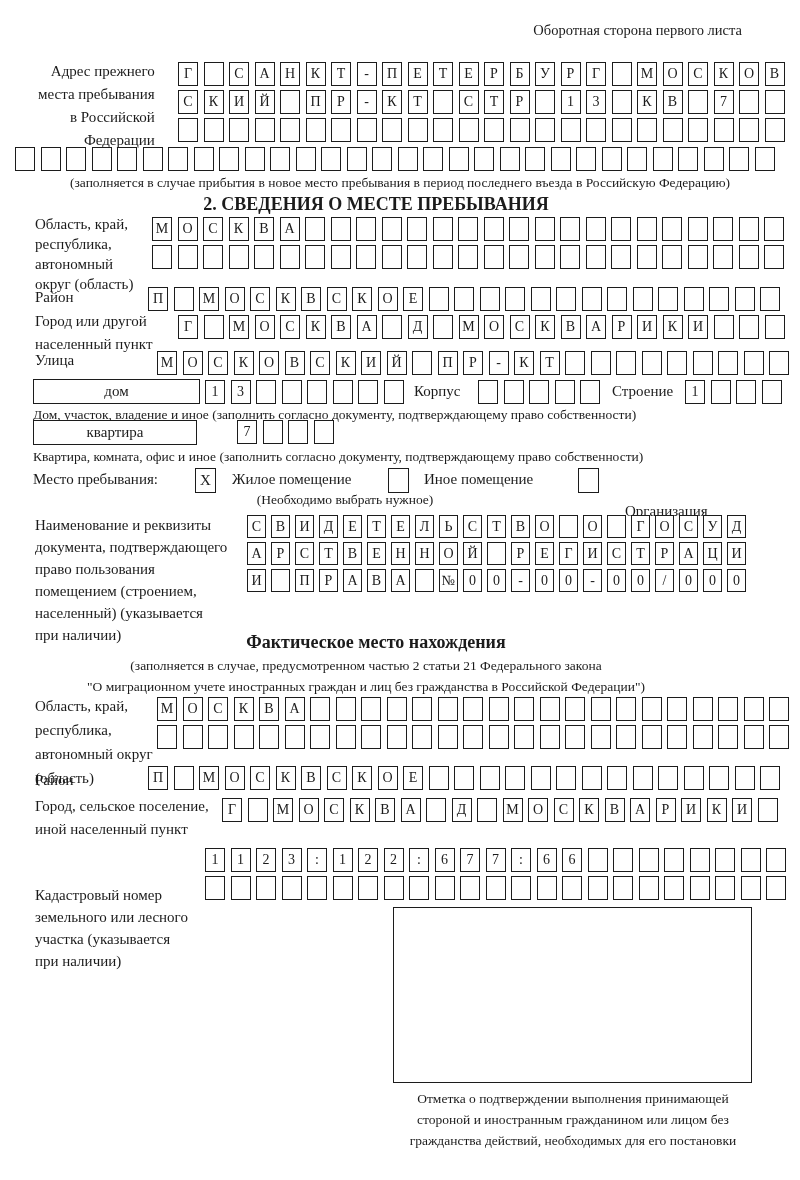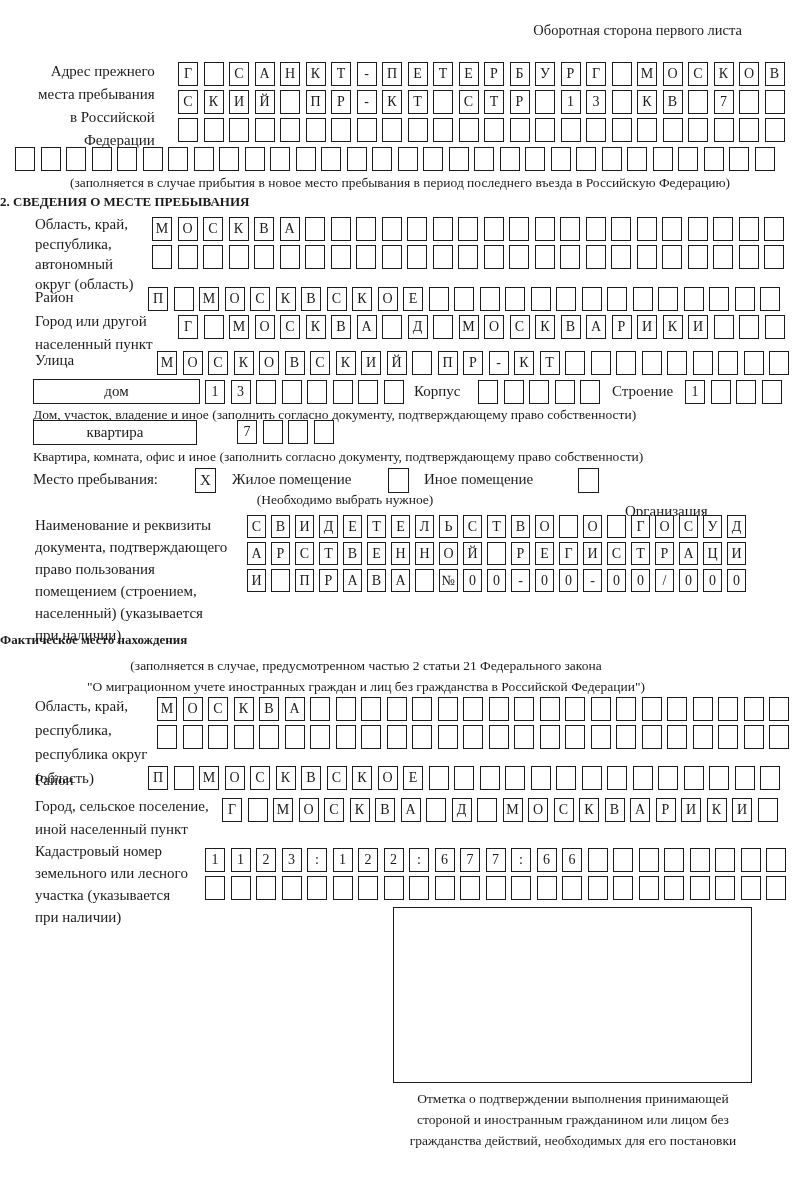--- a/index.html
+++ b/index.html
@@ -1,21 +1,21 @@
 <!DOCTYPE html>
 <html><head>
 <meta charset="utf-8">
 <style>
   html,body{margin:0;padding:0;background:#fff;}
   .page{position:relative;width:800px;height:1180px;background:#fff;
         font-family:"Liberation Serif",serif;color:#1b1b1b;overflow:hidden;}
   .abs{position:absolute;}
   .lbl{font-size:15px;}
   .cap{font-size:13.5px;}
-  .ttl{font-weight:700;font-size:13px;width:752px;left:0;}
+  .ttl{font-weight:700;font-size:18px;text-align:center;width:752px;left:0;}
   .ctr{text-align:center;}
   .lines div{line-height:23px;}
   .lines.lh20 div{line-height:20px;}
   .lines.lh22 div{line-height:22px;}
   .lines.lh21 div{line-height:21px;}
   .lines.lh24 div{line-height:24px;}
   .cellrow{position:absolute;display:flex;gap:5.5px;}
   .cell{flex:0 0 20px;height:24px;border:1.6px solid #1c1c1c;box-sizing:border-box;
         display:flex;align-items:center;justify-content:center;font-size:14px;background:#fff;}
   .cellrow.sm{gap:5px;}
@@ -429,21 +429,21 @@
 
   <div class="abs ttl" style="top:632px;">Фактическое место нахождения</div>
   <div class="abs cap ctr lines lh21" style="left:0;top:655px;width:732px;font-size:13.5px;">
       <div>(заполняется в случае, предусмотренном частью 2 статьи 21 Федерального закона</div>
       <div>"О миграционном учете иностранных граждан и лиц без гражданства в Российской Федерации")</div>
     </div>
 
   <div class="abs lbl lines lh24" style="left:35px;top:694px;">
       <div>Область, край,</div>
       <div>республика,</div>
-      <div>республика округ</div>
+      <div>автономный округ</div>
       <div>(область)</div>
     </div>
   <div class="cellrow" style="left:157px;top:697px;">
       <span class="cell">М</span>
       <span class="cell">О</span>
       <span class="cell">С</span>
       <span class="cell">К</span>
       <span class="cell">В</span>
       <span class="cell">А</span>
       <span class="cell"></span>
@@ -545,21 +545,21 @@
       <span class="cell">К</span>
       <span class="cell">В</span>
       <span class="cell">А</span>
       <span class="cell">Р</span>
       <span class="cell">И</span>
       <span class="cell">К</span>
       <span class="cell">И</span>
       <span class="cell"></span>
     </div>
 
-  <div class="abs lbl lines lh22" style="left:35px;top:840px;">
+  <div class="abs lbl lines lh22" style="left:35px;top:884px;">
       <div>Кадастровый номер</div>
       <div>земельного или лесного</div>
       <div>участка (указывается</div>
       <div>при наличии)</div>
     </div>
   <div class="cellrow" style="left:205px;top:848px;">
       <span class="cell">1</span>
       <span class="cell">1</span>
       <span class="cell">2</span>
       <span class="cell">3</span>

